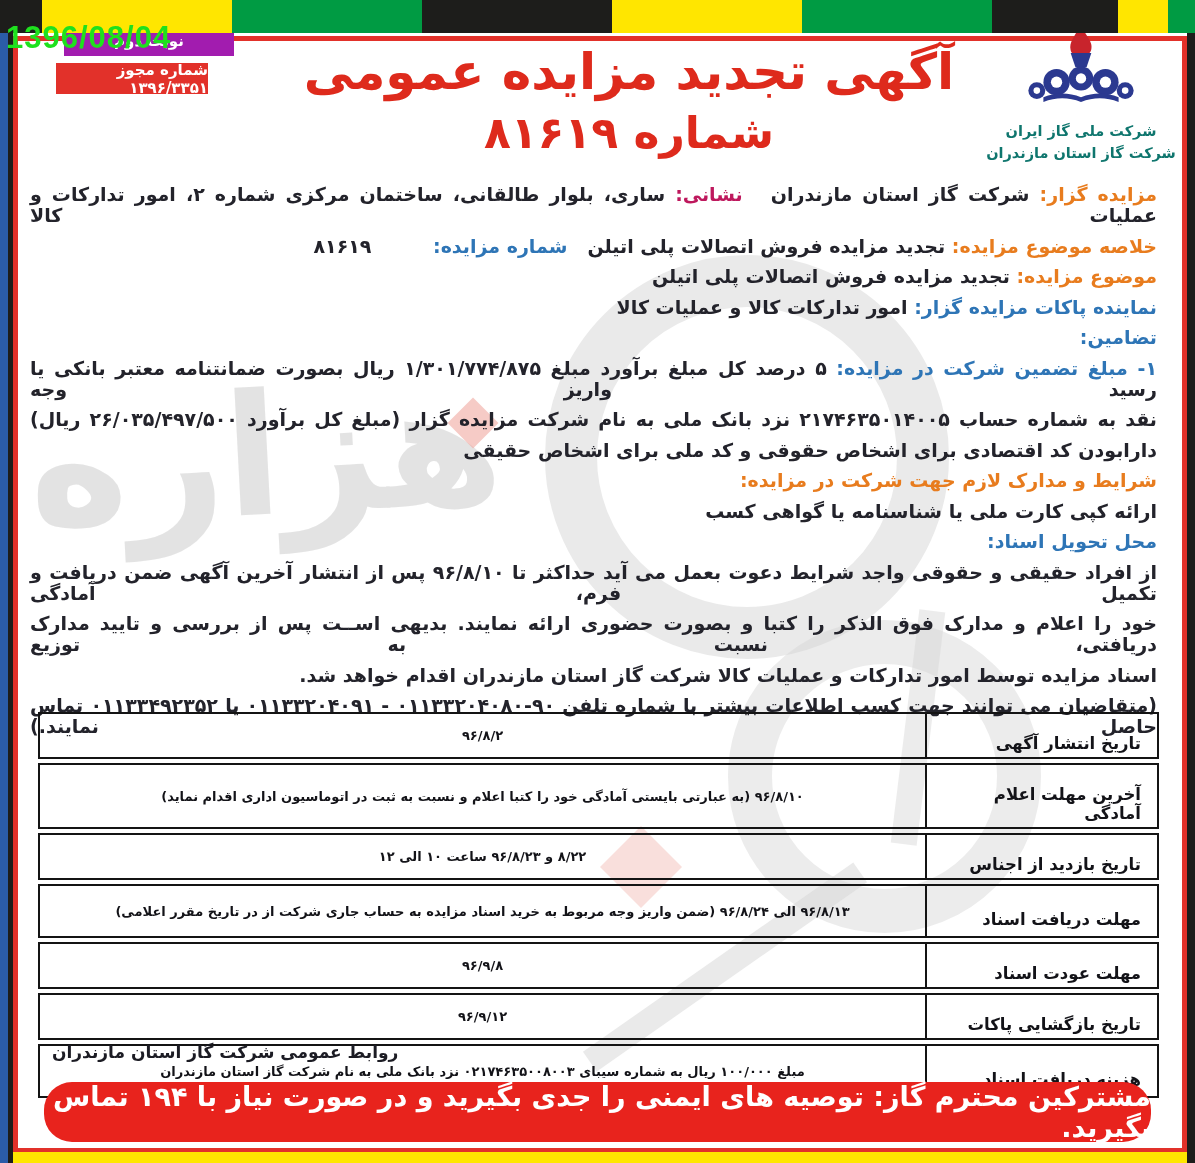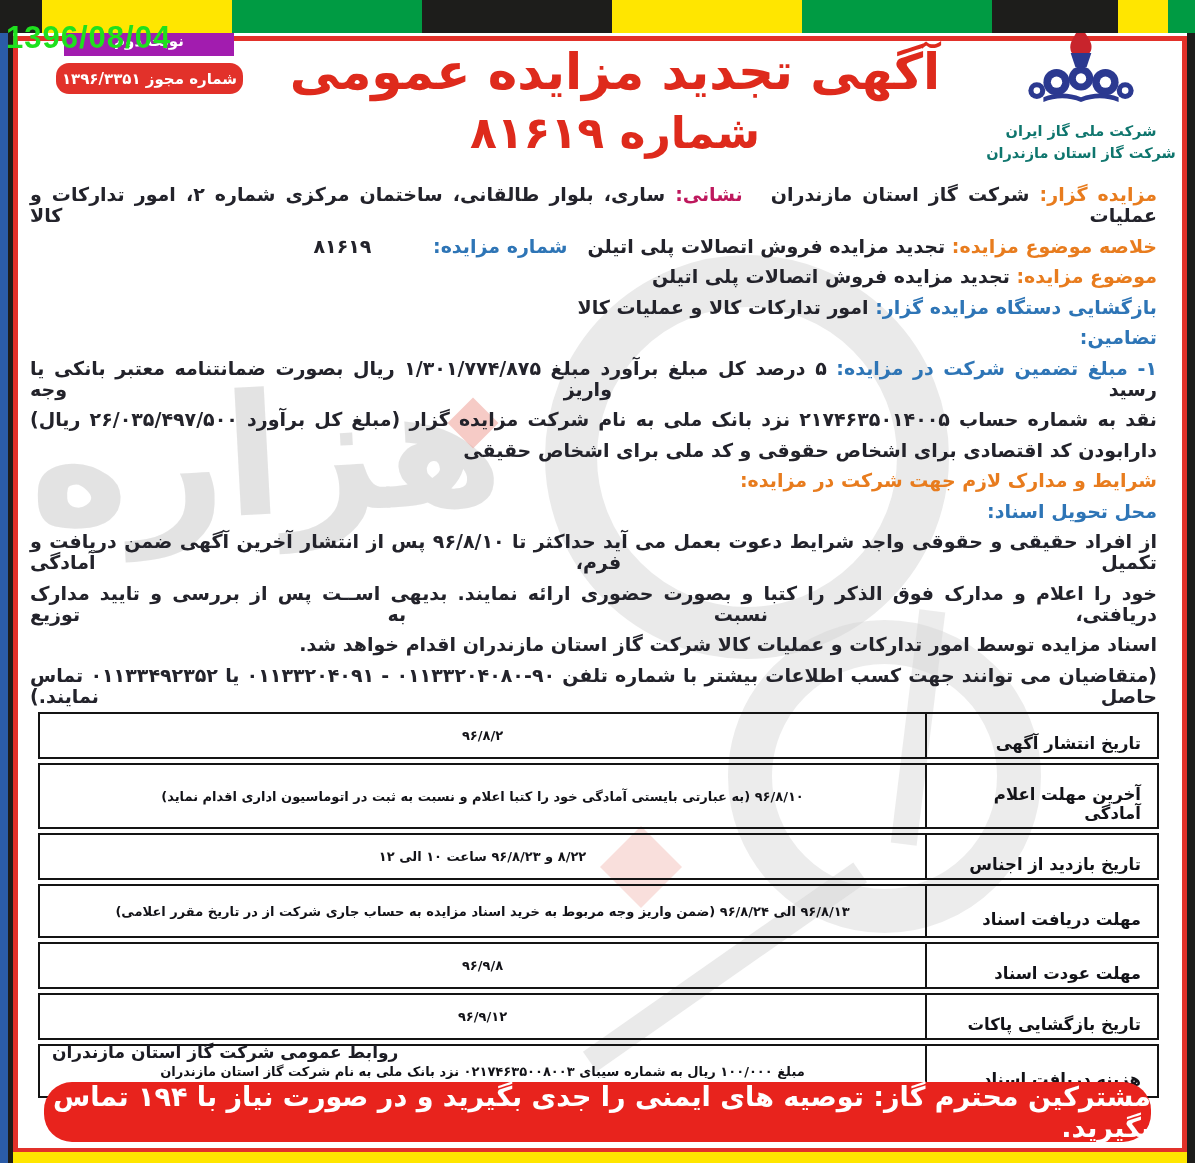--- a/index.html
+++ b/index.html
@@ -22,26 +22,26 @@
            transform:rotate(-3deg);direction:rtl;letter-spacing:10px;line-height:1;}
   .wm-circle1{left:545px;top:255px;width:300px;height:300px;border:52px solid #d5d5d5;border-radius:50%;opacity:.5;}
   .wm-circle2{left:728px;top:620px;width:225px;height:225px;border:44px solid #d5d5d5;border-radius:50%;opacity:.45;}
   .wm-stroke{left:905px;top:610px;width:26px;height:235px;background:#d5d5d5;opacity:.45;transform:rotate(7deg);}
   .wm-bar{left:560px;top:955px;width:330px;height:24px;background:#d5d5d5;opacity:.5;transform:rotate(-35deg);}
   .wm-diamond1{left:455px;top:405px;width:36px;height:36px;background:#f0a8a0;opacity:.6;transform:rotate(45deg);}
   .wm-diamond2{left:612px;top:838px;width:58px;height:58px;background:#f0b0a8;opacity:.4;transform:rotate(45deg);}
   
   .note-box{position:absolute;left:64px;top:25px;width:170px;height:31px;background:#a21caf;color:#fff;
             display:flex;align-items:center;justify-content:center;font-size:15px;font-weight:bold;z-index:3;direction:rtl;}
-  .permit-box{position:absolute;left:56px;top:63px;width:187px;height:31px;background:#e2312a;color:#fff;
-            display:flex;align-items:center;justify-content:center;font-size:15px;font-weight:bold;z-index:3;direction:rtl;border-radius:13px;}
+  .permit-box{position:absolute;left:56px;top:63px;width:152px;height:31px;background:#e2312a;color:#fff;
+            display:flex;align-items:center;justify-content:center;font-size:15px;font-weight:bold;z-index:3;direction:rtl;}
   .green-date{position:absolute;left:6px;top:20px;font-family:Liberation Sans, sans-serif;
             font-weight:bold;font-size:31px;color:#1ee11e;z-index:5;letter-spacing:1px;}
   
-  .title{position:absolute;left:250px;width:730px;top:40px;text-align:center;color:#de2a1c;z-index:3;direction:rtl;}
+  .title{position:absolute;left:264px;width:730px;top:40px;text-align:center;color:#de2a1c;z-index:3;direction:rtl;}
   .title .t1{font-size:50px;font-weight:bold;line-height:64px;}
   .title .t2{font-size:44px;font-weight:bold;line-height:58px;}
   
   .logo{position:absolute;left:985px;top:22px;width:192px;text-align:center;z-index:3;}
   .logo-text{font-size:14.5px;font-weight:bold;color:#0f766e;line-height:22px;direction:rtl;}
   
   .body-text{position:absolute;left:30px;right:38px;top:184px;z-index:3;direction:rtl;
              font-weight:bold;font-size:19px;color:#23232b;}
   .bline{line-height:21px;margin-bottom:9.5px;text-align:right;}
   .bline.just{text-align:justify;text-align-last:justify;}
@@ -125,36 +125,39 @@
     <div class="bline just">
       <span class="orange">مزایده گزار: </span><span class="dark">شرکت گاز استان مازندران</span><span class="sp28"></span><span class="darklbl">نشانی: </span><span class="dark">ساری، بلوار طالقانی، ساختمان مرکزی شماره ۲، امور تدارکات و عملیات کالا</span>
     </div>
     <div class="bline">
       <span class="orange">خلاصه موضوع مزایده: </span><span class="dark">تجدید مزایده فروش اتصالات پلی اتیلن</span><span class="sp20"></span><span class="blue">شماره مزایده: </span><span class="sp55"></span><span class="dark">۸۱۶۱۹</span>
     </div>
     <div class="bline">
       <span class="orange">موضوع مزایده: </span><span class="dark">تجدید مزایده فروش اتصالات پلی اتیلن</span>
     </div>
     <div class="bline">
-      <span class="blue">بازگشایی دستگاه مزایده گزار: </span><span class="dark">امور تدارکات کالا و عملیات کالا</span>
+      <span class="blue">نماینده پاکات مزایده گزار: </span><span class="dark">امور تدارکات کالا و عملیات کالا</span>
     </div>
     <div class="bline">
       <span class="blue">تضامین:</span>
     </div>
     <div class="bline just">
       <span class="blue">۱- مبلغ تضمین شرکت در مزایده: </span><span class="dark">۵ درصد کل مبلغ برآورد مبلغ ۱/۳۰۱/۷۷۴/۸۷۵ ریال بصورت ضمانتنامه معتبر بانکی یا رسید واریز وجه</span>
     </div>
     <div class="bline just">
       <span class="dark">نقد به شماره حساب ۲۱۷۴۶۳۵۰۱۴۰۰۵ نزد بانک ملی به نام شرکت مزایده گزار (مبلغ کل برآورد ۲۶/۰۳۵/۴۹۷/۵۰۰ ریال)</span>
     </div>
     <div class="bline">
       <span class="dark">دارابودن کد اقتصادی برای اشخاص حقوقی و کد ملی برای اشخاص حقیقی</span>
     </div>
     <div class="bline">
       <span class="orange">شرایط و مدارک لازم جهت شرکت در مزایده:</span>
+    </div>
+    <div class="bline">
+      <span class="dark">ارائه کپی کارت ملی یا شناسنامه یا گواهی کسب</span>
     </div>
     <div class="bline">
       <span class="blue">محل تحویل اسناد:</span>
     </div>
     <div class="bline just">
       <span class="dark">از افراد حقیقی و حقوقی واجد شرایط دعوت بعمل می آید حداکثر تا ۹۶/۸/۱۰ پس از انتشار آخرین آگهی ضمن دریافت و تکمیل فرم، آمادگی</span>
     </div>
     <div class="bline just">
       <span class="dark">خود را اعلام و مدارک فوق الذکر را کتبا و بصورت حضوری ارائه نمایند. بدیهی اســت پس از بررسی و تایید مدارک دریافتی، نسبت به توزیع</span>
     </div>

